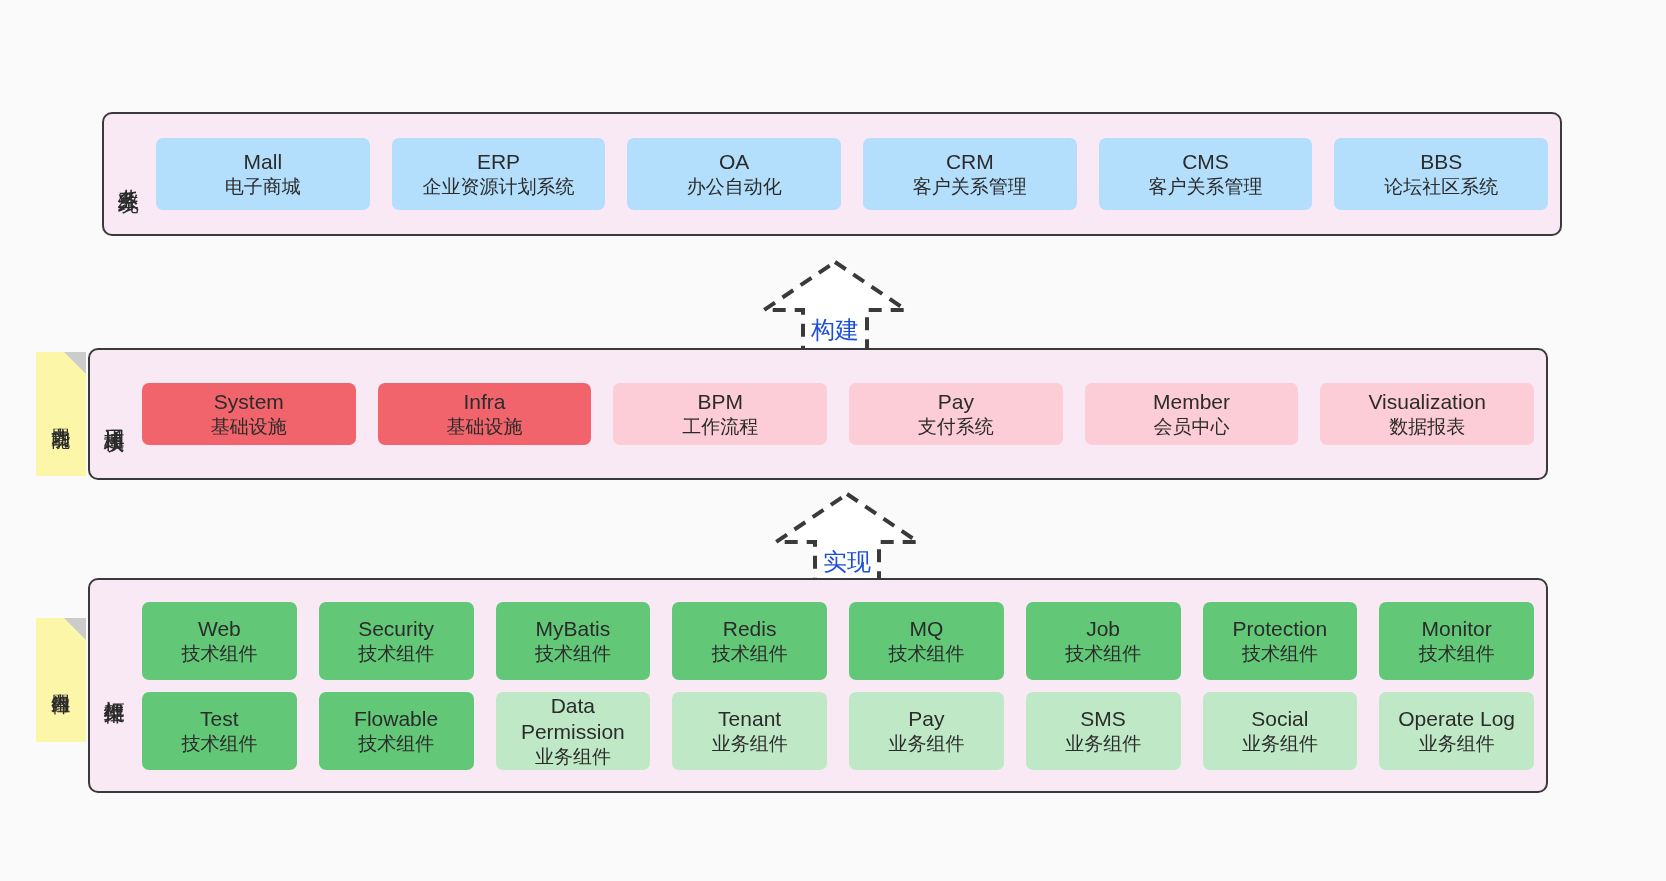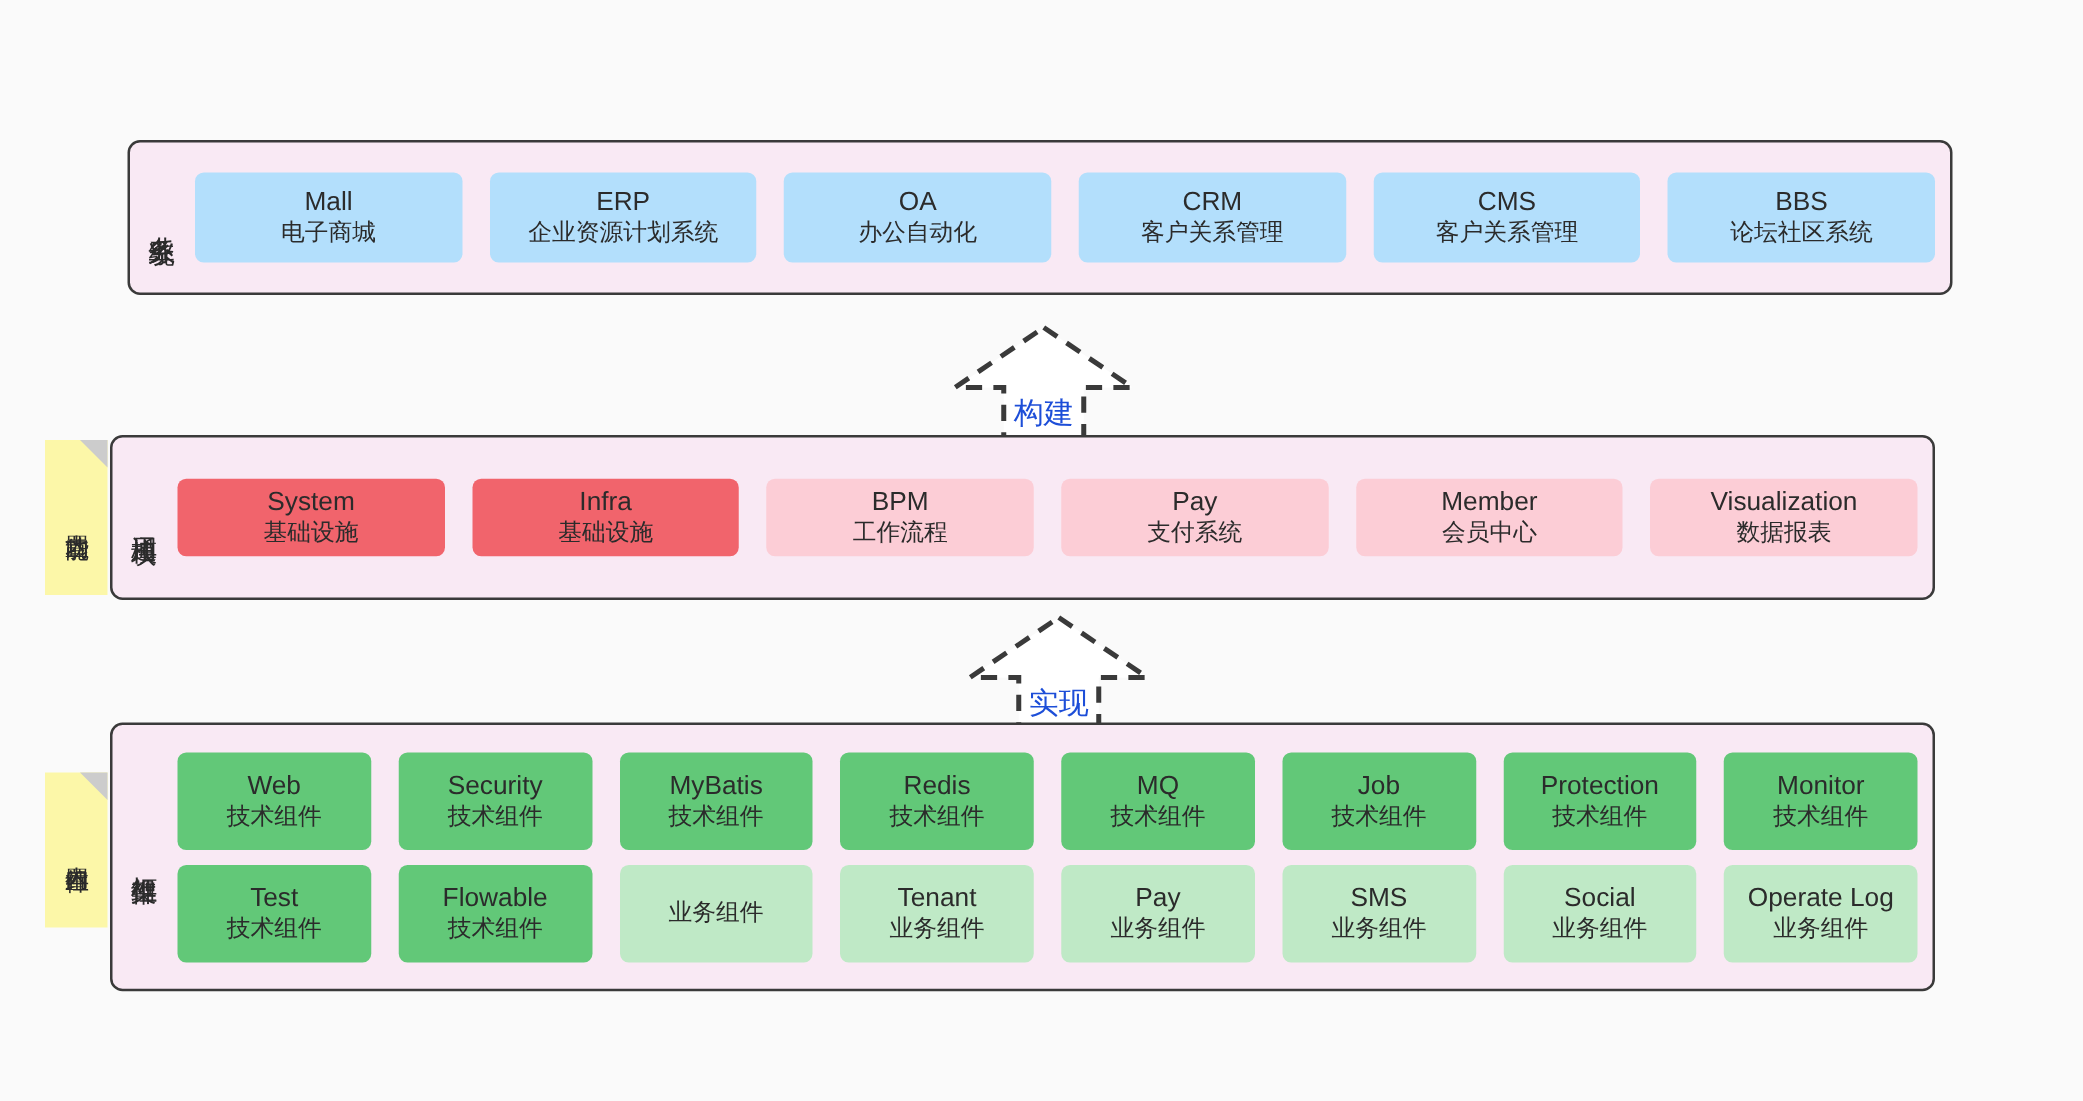--- a/index.html
+++ b/index.html
@@ -288,20 +288,21 @@
       <div class="row">
         <div class="cell c-green">
           <span class="t-en">Test</span>
           <span class="t-cn">技术组件</span>
         </div>
         <div class="cell c-green">
           <span class="t-en">Flowable</span>
           <span class="t-cn">技术组件</span>
         </div>
         <div class="cell c-lightgreen">
+          <span class="t-en">Data Permission</span>
           <span class="t-cn">业务组件</span>
         </div>
         <div class="cell c-lightgreen">
           <span class="t-en">Tenant</span>
           <span class="t-cn">业务组件</span>
         </div>
         <div class="cell c-lightgreen">
           <span class="t-en">Pay</span>
           <span class="t-cn">业务组件</span>
         </div>

